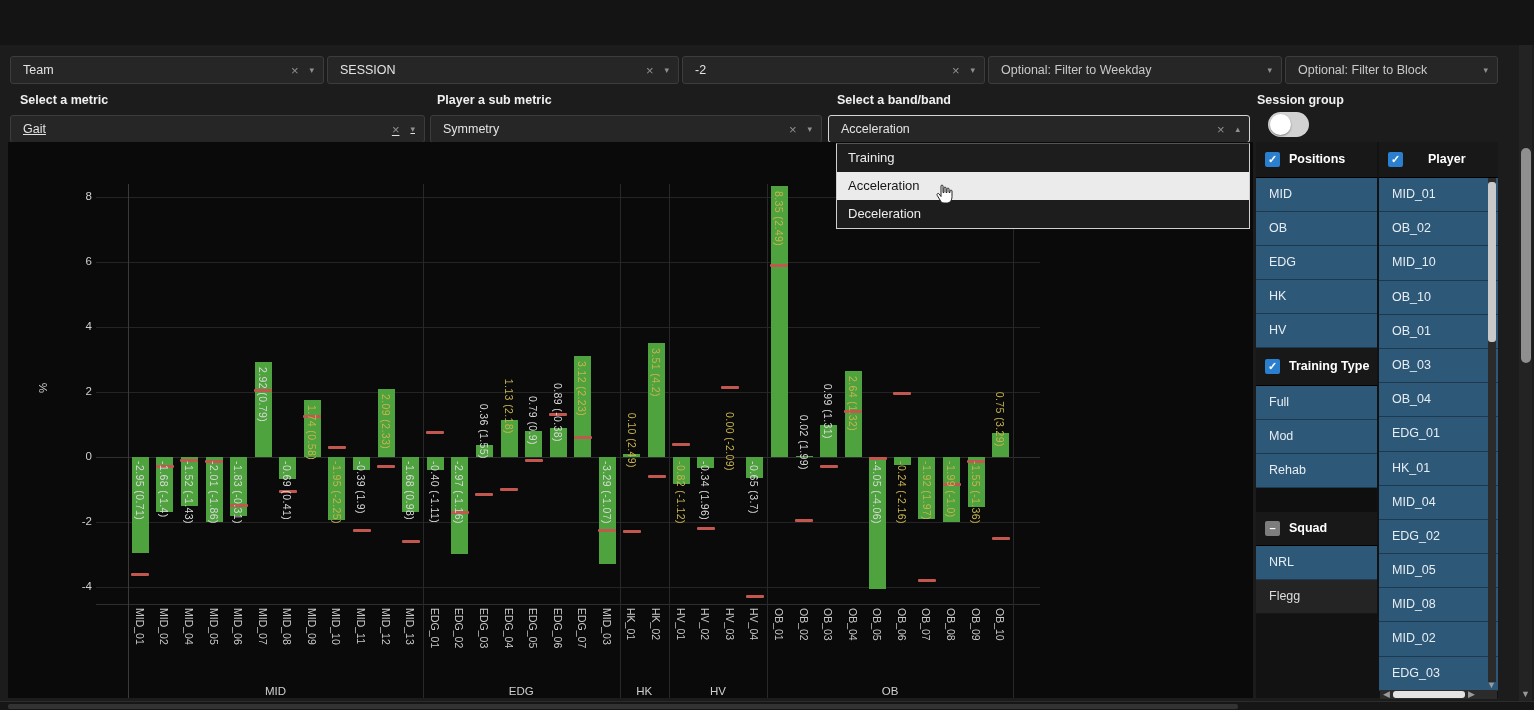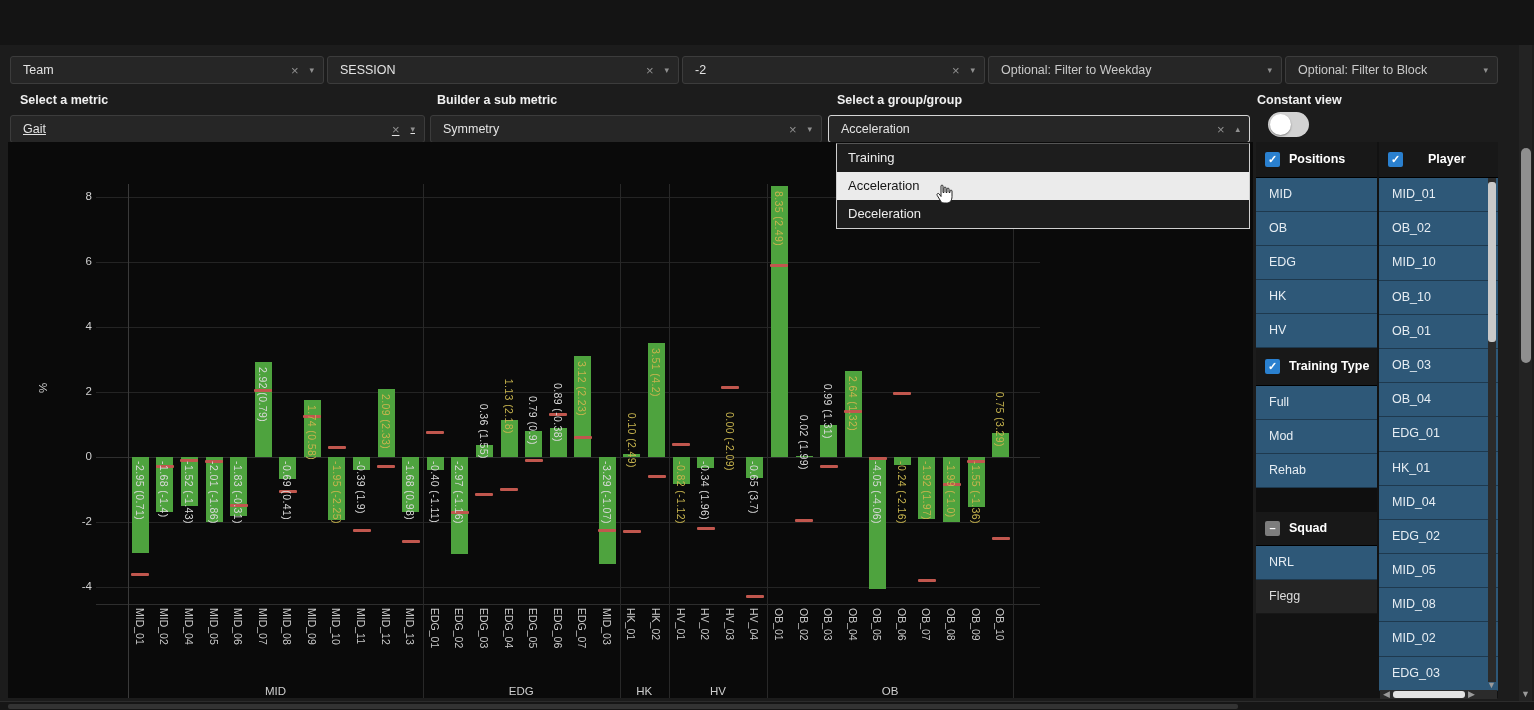--- a/index.html
+++ b/index.html
@@ -100,23 +100,23 @@
       <span class="spacer"></span>
       <span class="caret">▾</span>
     </div>
     <div class="sel ph" style="left:1285px; top:11px; width:213px;">
       <span>Optional: Filter to Block</span>
       <span class="spacer"></span>
       <span class="caret">▾</span>
     </div>
 
     <div class="flabel" style="left:20px; top:48px;">Select a metric</div>
-    <div class="flabel" style="left:437px; top:48px;">Builder a sub metric</div>
-    <div class="flabel" style="left:837px; top:48px;">Select a group/group</div>
-    <div class="flabel" style="left:1257px; top:48px;">Constant view</div>
+    <div class="flabel" style="left:437px; top:48px;">Player a sub metric</div>
+    <div class="flabel" style="left:837px; top:48px;">Select a band/band</div>
+    <div class="flabel" style="left:1257px; top:48px;">Session group</div>
 
     <div class="sel" style="left:10px; top:70px; width:415px;text-decoration:underline;">
       <span>Gait</span>
       <span class="spacer"></span>
       <span class="x">×</span>
       <span class="caret">▾</span>
     </div>
     <div class="sel" style="left:430px; top:70px; width:392px;">
       <span>Symmetry</span>
       <span class="spacer"></span>

